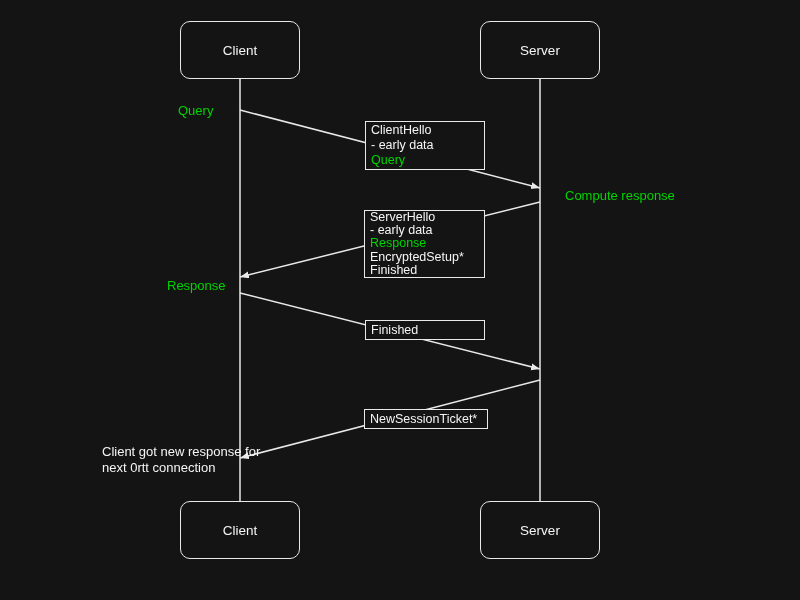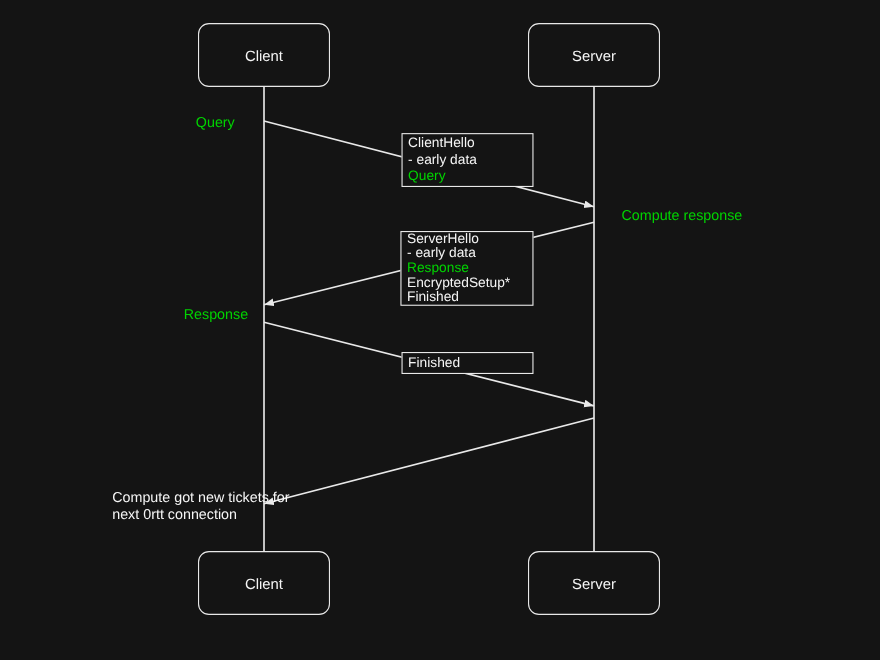--- a/index.html
+++ b/index.html
@@ -118,23 +118,26 @@
     <span>- early data</span>
     <span class="green">Response</span>
     <span>EncryptedSetup*</span>
     <span>Finished</span>
   </div>
 
   <div class="msgbox box-3">
     <span>Finished</span>
   </div>
 
+  <div class="msgbox box-4">
+    <span>NewSessionTicket*</span>
+  </div>
 
   <div class="side-label label-query">Query</div>
   <div class="side-label label-compute">Compute response</div>
   <div class="side-label label-response">Response</div>
 
   <div class="note">
-    <div>Compute got new tickets for</div>
+    <div>Client got new response for</div>
     <div>next 0rtt connection</div>
   </div>
 
 </div>
 
 </body></html>

